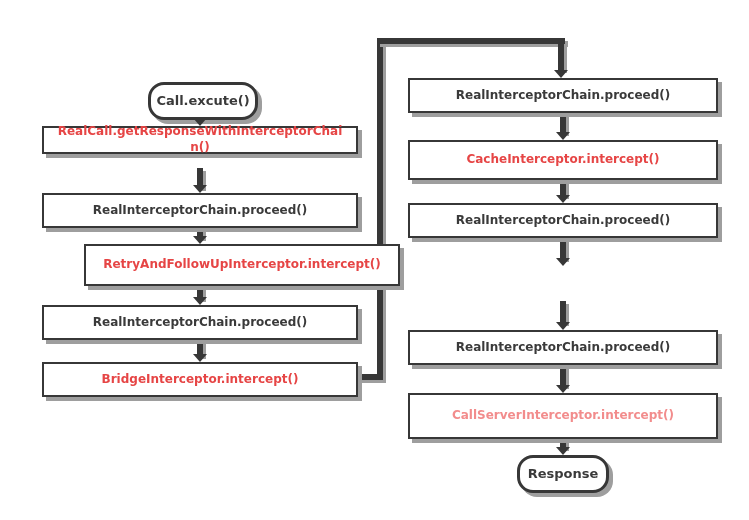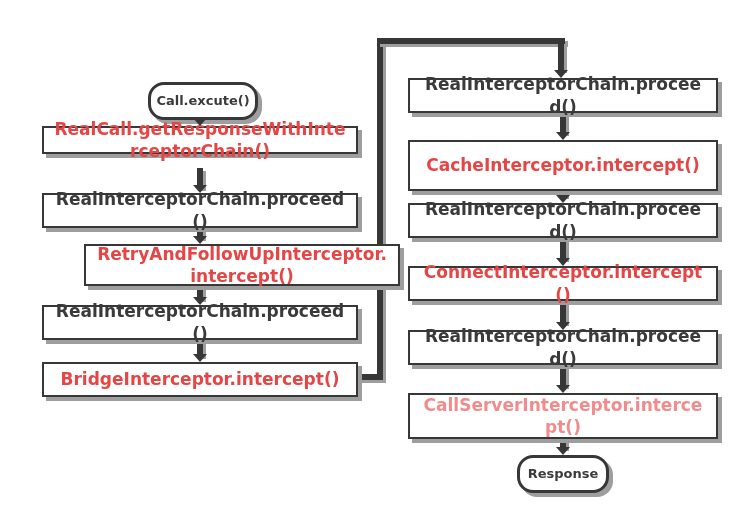--- a/index.html
+++ b/index.html
@@ -16,21 +16,21 @@
     position:relative;width:749px;height:520px;background:var(--bg);
     font-family:"DejaVu Sans","Liberation Sans",sans-serif;
     overflow:hidden;
   }
   .node{
     position:absolute;box-sizing:border-box;
     background:var(--node-bg);
     border:2.5px solid var(--line);
     box-shadow:4px 4px 0 var(--shadow);
     display:flex;align-items:center;justify-content:center;
-    text-align:center;font-weight:bold;font-size:17px;
+    text-align:center;font-weight:bold;font-size:12px;
     color:var(--text-dark);line-height:1.3;
     word-break:break-all;padding:1px 10px;
     z-index:2;
   }
   .node.red{color:var(--red);}
   .node.light-red{color:var(--light-red);}
   .pill{
     border-radius:16px;border-width:3px;font-size:13px;
     word-break:normal;padding:16px 10px;
   }
@@ -80,25 +80,24 @@
   <div class="arrowhead" style="left:193px;top:354px;"></div>
 
   <div class="hline" style="left:356px;top:374px;width:27px;"></div>
   <div class="vline" style="left:377px;top:38px;height:342px;"></div>
   <div class="hline" style="left:377px;top:38px;width:188px;"></div>
   <div class="vline" style="left:558px;top:44px;height:26px;"></div>
   <div class="arrowhead" style="left:554px;top:70px;"></div>
 
   <div class="node" style="left:408px;top:78px;width:310px;height:35px;">RealInterceptorChain.proceed()</div>
 
-  <div class="node red" style="left:408px;top:140px;width:310px;height:51px;">CacheInterceptor.intercept()</div>
+  <div class="node red" style="left:408px;top:140px;width:310px;height:40px;">CacheInterceptor.intercept()</div>
 
   <div class="node" style="left:408px;top:203px;width:310px;height:35px;">RealInterceptorChain.proceed()</div>
 
-  <div class="node red" style="left:408px;top:266px;width:310px;height:35px;">ConnectInterceptor.intercept()</div>
 
   <div class="node" style="left:408px;top:330px;width:310px;height:35px;">RealInterceptorChain.proceed()</div>
 
   <div class="node light-red" style="left:408px;top:393px;width:310px;height:46px;">CallServerInterceptor.intercept()</div>
 
   <div class="node pill" style="left:517px;top:455px;width:92px;height:34px;">Response</div>
 
   <div class="vline" style="left:560px;top:113px;height:20px;"></div>
   <div class="arrowhead" style="left:556px;top:132px;"></div>
 

